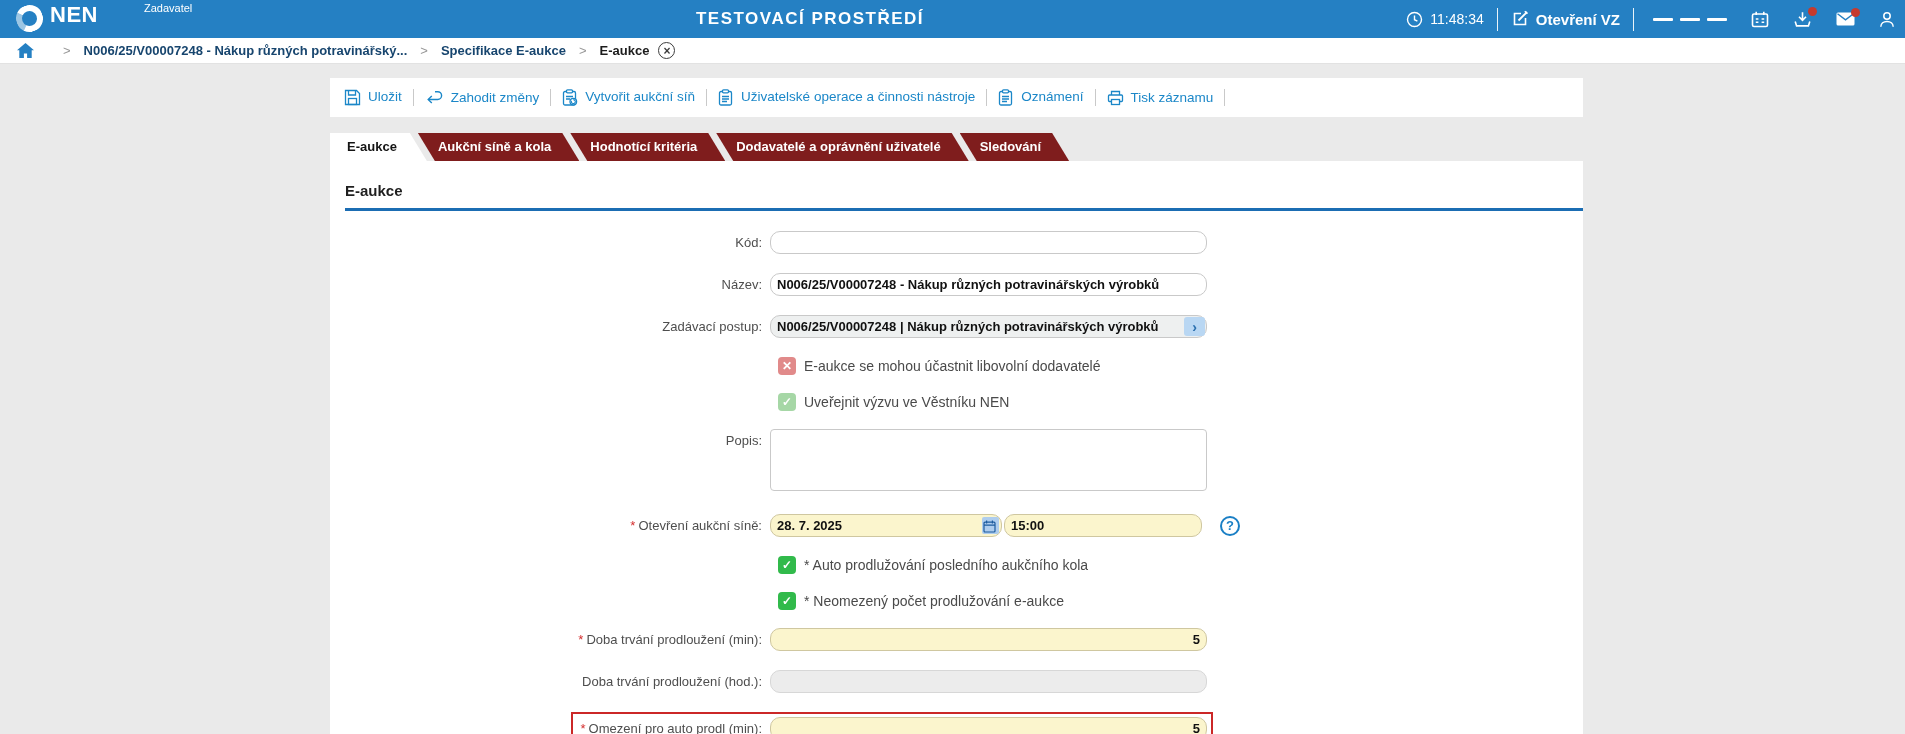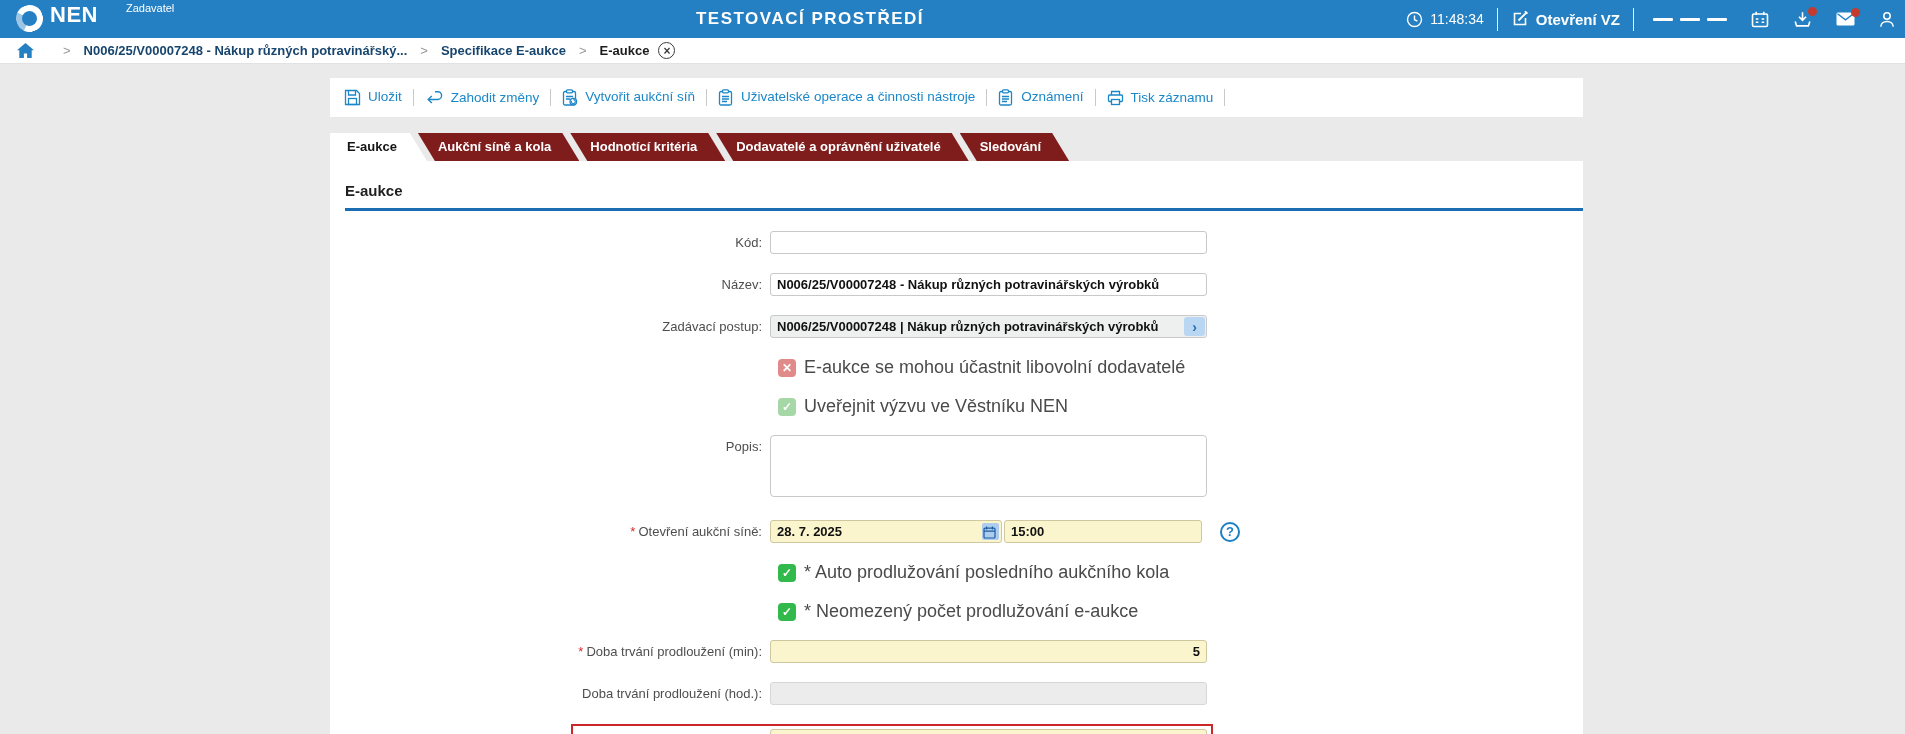--- a/index.html
+++ b/index.html
@@ -7,21 +7,21 @@
     margin: 0; width: 1905px; height: 734px; overflow: hidden;
     background: #eaeaea;
     font-family: "Liberation Sans", sans-serif;
   }
   
   .topbar { position: relative; height: 38px; background: #2580c3; color: #fff; z-index: 10; }
   .brand { position: absolute; left: 16px; top: 3px; display: flex; align-items: flex-start; cursor: pointer; }
   .ring { width: 27px; height: 27px; border: 6px solid #fff; border-radius: 50%; margin-top: 2px; transform: rotate(-20deg); border-left-color: rgba(255,255,255,.55); }
   .brand-txt { margin-left: 7px; display: flex; flex-direction: row; }
   .brand-name { font-size: 22px; font-weight: bold; letter-spacing: .5px; line-height: 24px; }
-  .brand-sub  { font-size: 11px; line-height: 11px; margin-left: 28px; white-space: nowrap; }
+  .brand-sub  { font-size: 11px; line-height: 11px; margin-left: 46px; white-space: nowrap; }
   .env { position: absolute; left: 0; top: 0; width: 1620px; height: 38px; line-height: 38px;
          text-align: center; font-weight: bold; font-size: 17px; letter-spacing: 1.5px; pointer-events: none; }
   .top-right { position: absolute; right: 10px; top: 0; height: 38px; display: flex; align-items: center; gap: 13px; }
   .tr-group { display: flex; align-items: center; gap: 7px; }
   .tr-time { font-size: 14px; }
   .vdiv { width: 1px; height: 23px; background: #ffffff; opacity: .9; }
   .hbtn { display: flex; align-items: center; gap: 7px; background: none; border: none; color: #fff;
           font-family: inherit; cursor: pointer; padding: 0; }
   .create-label { font-size: 15px; font-weight: bold; }
   .icon-row { display: flex; align-items: center; gap: 24px; margin-left: 6px; }
@@ -53,21 +53,21 @@
   
   .panel { background: #fff; min-height: 573px; padding: 0 15px; }
   .section-title { font-size: 15px; font-weight: bold; color: #1f1f1f; padding-top: 21px; margin: 0 0 9px 0; }
   .blue-rule { height: 3px; background: #1b6db3; margin-right: -15px; }
   .form { padding-top: 20px; }
   .frow { display: flex; align-items: center; margin-bottom: 19px; }
   .frow.top { align-items: flex-start; }
   .lbl { width: 425px; flex: none; text-align: right; padding-right: 8px; font-size: 13px; color: #4e4e4e; line-height: 23px; white-space: nowrap; }
   .req { color: #d42e2e; margin-right: 3px; }
   .ctl { width: 437px; flex: none; position: relative; }
-  .txt { width: 100%; height: 23px; border: 1px solid #c9c9c9; border-radius: 3px; background: #fff;
+  .txt { width: 100%; height: 23px; border: 1px solid #c9c9c9; border-radius: 10px; background: #fff;
          font-family: "Liberation Sans", sans-serif; font-size: 13px; font-weight: bold; color: #111;
          padding: 0 6px; outline: none; }
   .txt.yellow { background: #fbf5cd; border-color: #cfc7a0; }
   .txt.num { text-align: right; }
   .txt.gray { background: #eef0f0; padding-right: 28px; padding-left: 6px; }
   .txt.disabled { background: #ececec; border-color: #d7d7d7; }
   textarea.txt { height: 62px; resize: none; border-radius: 4px; font-weight: normal; padding-top: 4px; }
   .chev-btn { position: absolute; right: 2px; top: 2px; width: 21px; height: 19px; background: #b9d7f3;
               border: none; border-radius: 3px; color: #2a6fae; font-size: 14px; font-weight: bold;
               line-height: 18px; text-align: center; padding: 0; cursor: pointer; }
@@ -78,21 +78,21 @@
              border: none; border-radius: 2px; padding: 1px 0 0 1px; cursor: pointer; }
   .help { width: 20px; height: 20px; flex: none; border: 2px solid #1a7fc5; border-radius: 50%; background: #fff;
           color: #1a7fc5; font-weight: bold; font-size: 13px; text-align: center; line-height: 16px;
           margin-left: 13px; padding: 0; cursor: pointer; }
   .chkrow { margin-left: 433px; display: flex; align-items: center; gap: 8px; margin-bottom: 18px; }
   .chk { width: 18px; height: 18px; flex: none; border-radius: 4px; color: #fff; font-size: 12px; font-weight: bold;
          text-align: center; line-height: 18px; border: none; padding: 0; cursor: pointer; }
   .chk.red    { background: #e18a8a; }
   .chk.lgreen { background: #a6d7a6; }
   .chk.green  { background: #31ba4b; }
-  .chklabel { font-size: 18px; color: #4a4a4a; }
+  .chklabel { font-size: 14px; color: #4a4a4a; }
   .redwrap { display: flex; align-items: center; border: 2px solid #cb2727; margin-left: 226px; padding: 3px 4px; }
   .redwrap .lbl { width: 193px; }
   .frow.last { margin-bottom: 0; }
   svg { display: block; }
 </style>
 </head>
 <body>
 
 <header class="topbar">
   <div class="brand">

